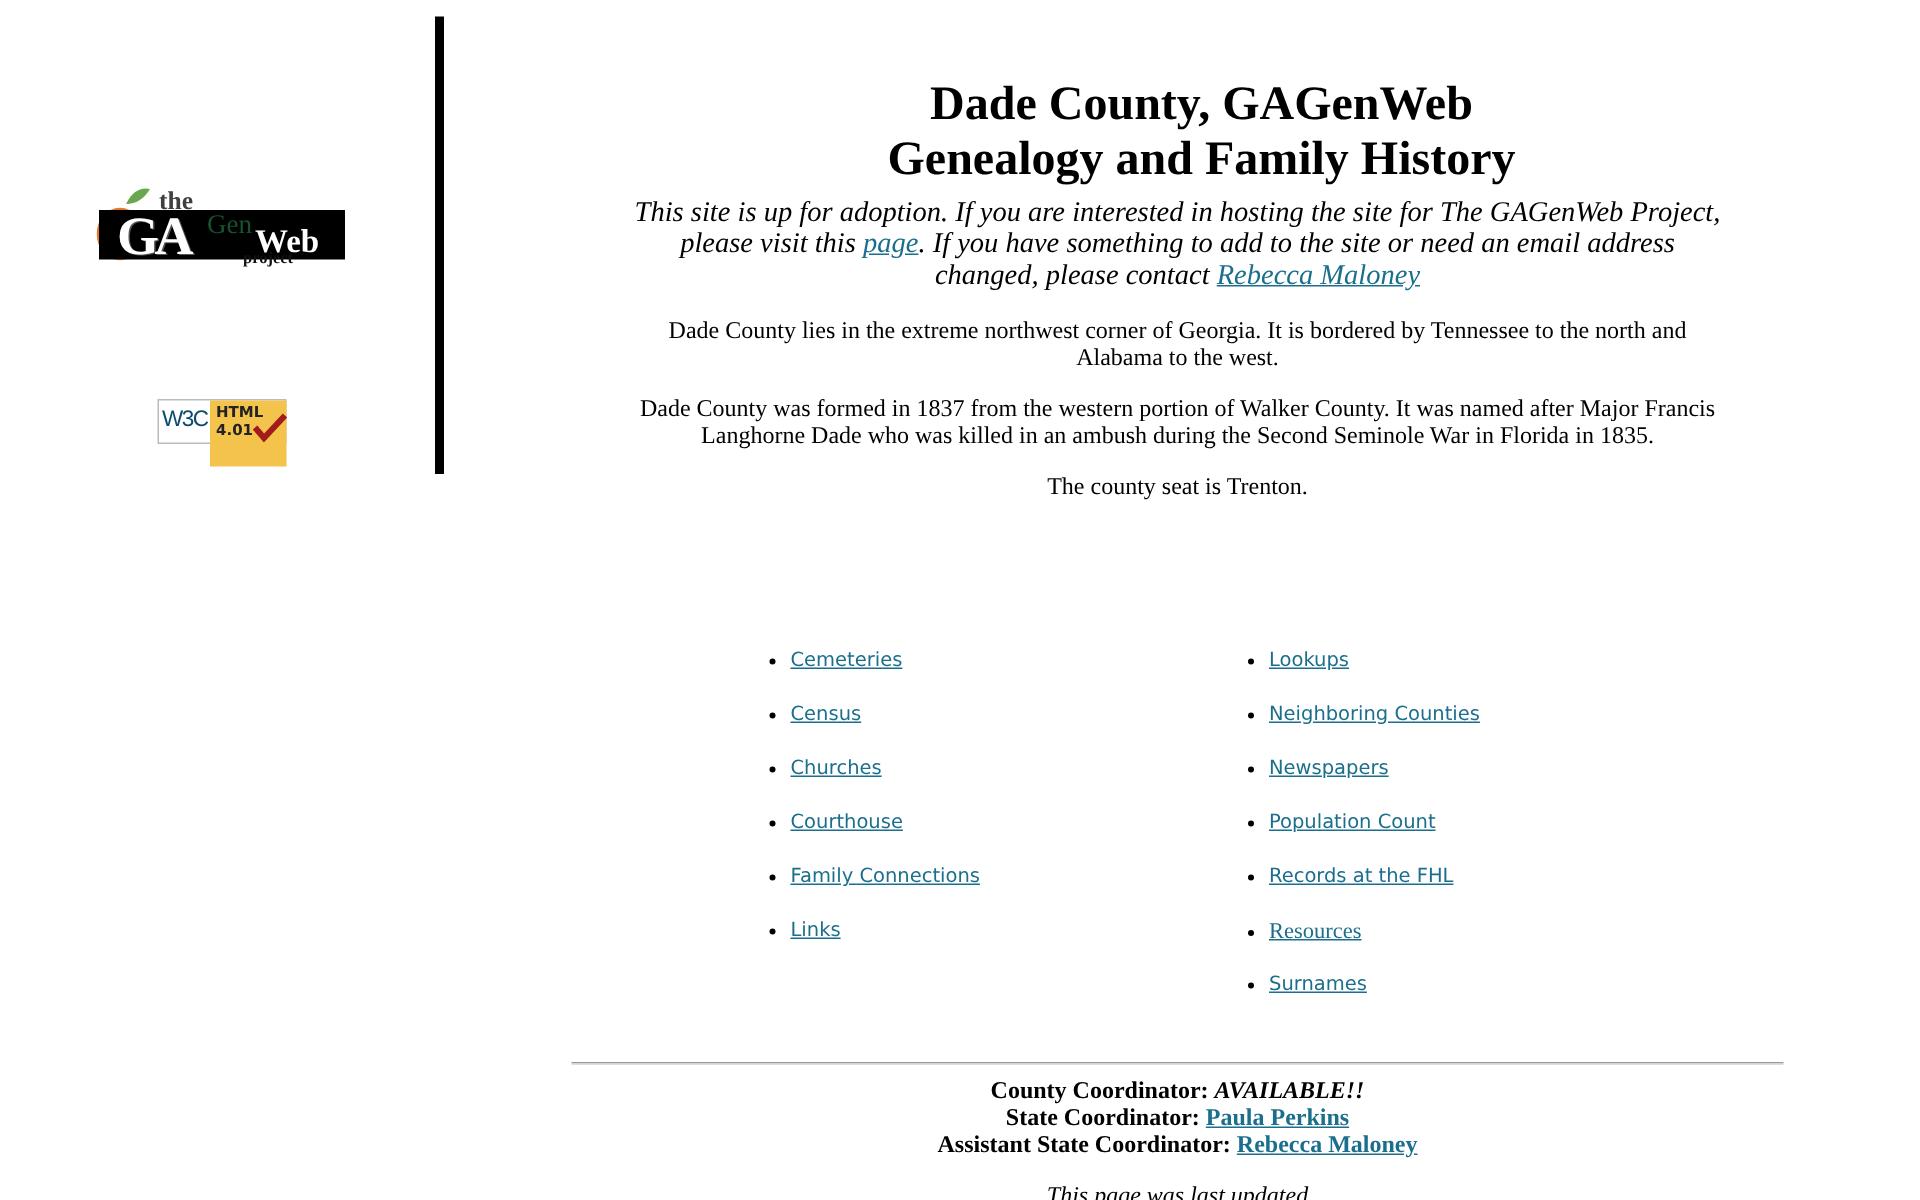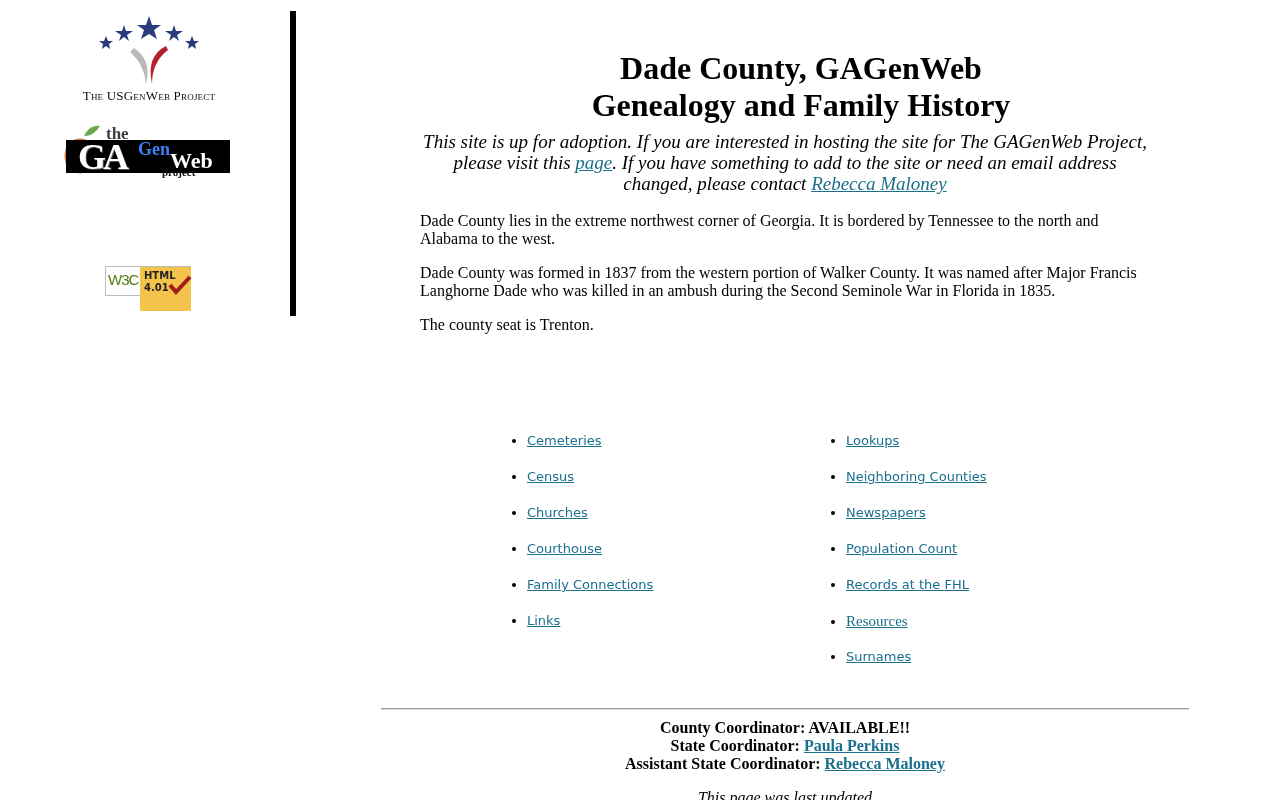--- a/index.html
+++ b/index.html
@@ -32,21 +32,21 @@
   .gag-logo .bar {
     position: absolute; left: 0; top: 18px; width: 164px; height: 33px; background: #000;
   }
   .gag-logo .ga {
     position: absolute; left: 12px; top: 14px; font-family: "Liberation Serif", serif;
     font-weight: bold; font-size: 36px; color: #fff; letter-spacing: -3px;
     text-shadow: 1px 1px 0 #555;
   }
   .gag-logo .gen {
     position: absolute; left: 72px; top: 17px; font-family: "Liberation Serif", serif;
-    font-weight: bold; font-size: 18px; color: #3b82f6;
+    font-weight: normal; font-size: 18px; color: #14532d;
   }
   .gag-logo .web {
     position: absolute; left: 104px; top: 26px; font-family: "Liberation Serif", serif;
     font-weight: bold; font-size: 22px; color: #fff;
   }
   .gag-logo .project {
     position: absolute; left: 96px; top: 44px; font-family: "Liberation Serif", serif;
     font-weight: bold; font-size: 11px; color: #111;
   }
   .gag-logo .peach { position: absolute; left: -2px; top: 0; width: 40px; height: 54px; }
@@ -54,21 +54,21 @@
   .copyright {
     position: absolute; left: 48px; top: 202px; width: 202px; text-align: center;
     font-size: 12px; line-height: 16px; color: #555;
   }
   .w3c-badge {
     position: absolute; left: 105px; top: 266px; width: 86px; height: 30px;
     border: 1px solid #bbb; background: #fff; box-sizing: border-box;
   }
   .w3c-badge .w3c {
     position: absolute; left: 2px; top: 4px; font-family: "Liberation Sans", sans-serif;
-    font-size: 15px; color: #4d7c0f; letter-spacing: -1px;
+    font-size: 15px; color: #0c4a6e; letter-spacing: -1px;
   }
   .w3c-badge .html {
     position: absolute; left: 34px; top: 0; width: 51px; height: 44px; background: #f4c34c;
   }
   .w3c-badge .html span {
     position: absolute; left: 4px; font-family: "DejaVu Sans", sans-serif; font-weight: bold;
     font-size: 10px; color: #222; line-height: 11px;
   }
   .w3c-badge .check { position: absolute; left: 62px; top: 8px; width: 24px; height: 20px; }
 
@@ -80,62 +80,50 @@
   .main { position: absolute; left: 420px; top: 0; width: 730px; }
   .title {
     position: absolute; left: 0; top: 34px; width: 730px; text-align: center;
     font-weight: bold; font-size: 32px; line-height: 37px; margin: 16px;
   }
   .adoption {
     position: absolute; left: 0; top: 131px; width: 730px; text-align: center;
     font-style: italic; font-size: 19px; line-height: 21px;
   }
   .para {
-    position: absolute; left: 0; width: 730px; font-size: 16px; line-height: 18px; margin: 0;
+    position: absolute; left: 0; width: 730px; font-size: 16px; line-height: 18px; margin: 0; text-align: center;
   }
 
   .links-col {
     position: absolute; list-style: disc; margin: 12px; padding: 0;
     font-family: "DejaVu Sans", sans-serif; font-size: 13px;
   }
   .links-col li { height: 36px; line-height: 18px; }
   .links-col li.serif a { font-family: "Liberation Serif", serif; font-size: 15px; }
   .col-left { left: 515px; top: 420px; }
   .col-right { left: 834px; top: 420px; }
 
   .footer-hr {
     position: absolute; left: 381px; top: 708px; width: 808px; height: 0;
     border: none; border-top: 1px solid #999; border-bottom: 1px solid #ddd; margin: 0;
   }
   .coordinators {
     position: absolute; left: 381px; top: 719px; width: 808px; text-align: center;
     font-weight: bold; font-size: 16px; line-height: 18px;
   }
-  .coordinators .avail { }
+  .coordinators .avail { font-style: italic; }
   .last-updated {
     position: absolute; left: 381px; top: 789px; width: 808px; text-align: center;
     font-style: italic; font-size: 16px; line-height: 18px;
   }
 </style>
 </head>
 <body>
 
 <div class="sidebar">
-  <a class="usgw-logo">
-    <svg class="stars" viewBox="0 0 166 70">
-      <polygon fill="#2b3a7c" points="83,2 86,11 95,11 88,16 91,25 83,20 75,25 78,16 71,11 80,11"></polygon>
-      <polygon fill="#2b3a7c" points="58,11 60,17 67,17 61,21 63,27 58,23 53,27 55,21 49,17 56,17"></polygon>
-      <polygon fill="#2b3a7c" points="108,11 110,17 117,17 111,21 113,27 108,23 103,27 105,21 99,17 106,17"></polygon>
-      <polygon fill="#2b3a7c" points="40,22 42,27 47,27 43,30 44,35 40,32 36,35 37,30 33,27 38,27"></polygon>
-      <polygon fill="#2b3a7c" points="126,22 128,27 133,27 129,30 130,35 126,32 122,35 123,30 119,27 124,27"></polygon>
-      <path d="M68,34 Q86,46 80,70 Q78,50 64,38 Z" fill="#b9b9b9"></path>
-      <path d="M100,32 Q80,42 86,70 Q86,48 102,36 Z" fill="#b3202c"></path>
-    </svg>
-    <div class="caption">The USGenWeb Project</div>
-  </a>
 
   <a class="gag-logo">
     <svg class="peach" viewBox="0 0 40 54">
       <ellipse cx="16" cy="34" rx="14" ry="16" fill="none" stroke="#e5782a" stroke-width="3"></ellipse>
       <path d="M20,14 Q26,2 36,4 Q30,14 20,14 Z" fill="#6aa84f"></path>
     </svg>
     <span class="the">the</span>
     <div class="bar"></div>
     <span class="ga">GA</span>
     <span class="gen">Gen</span>

